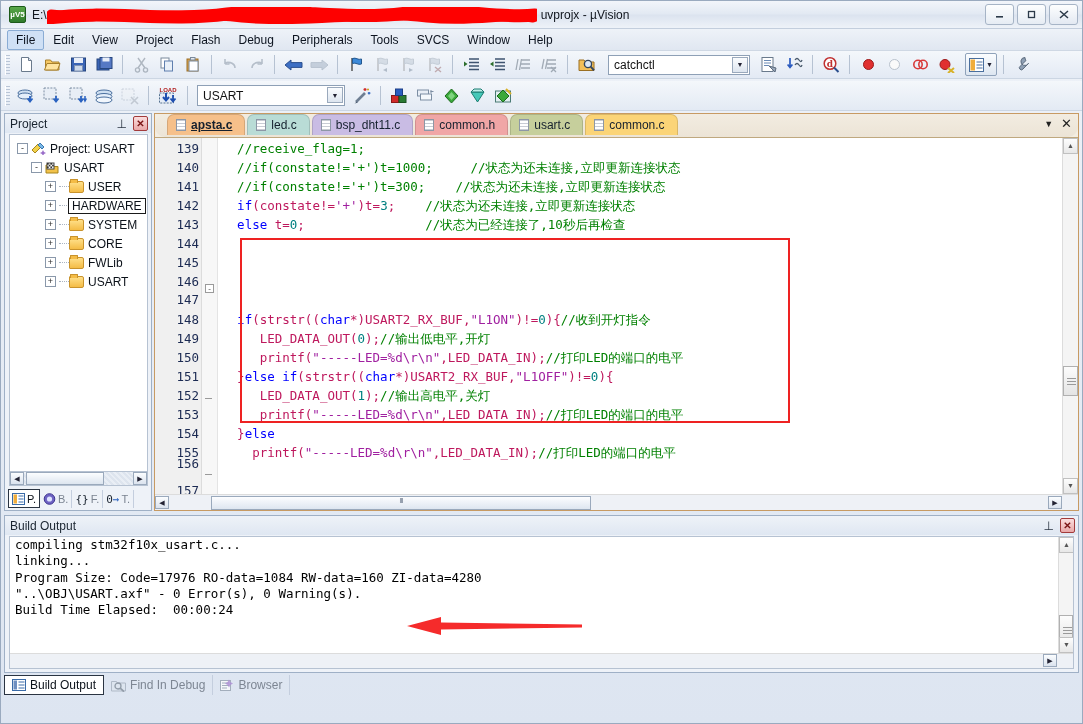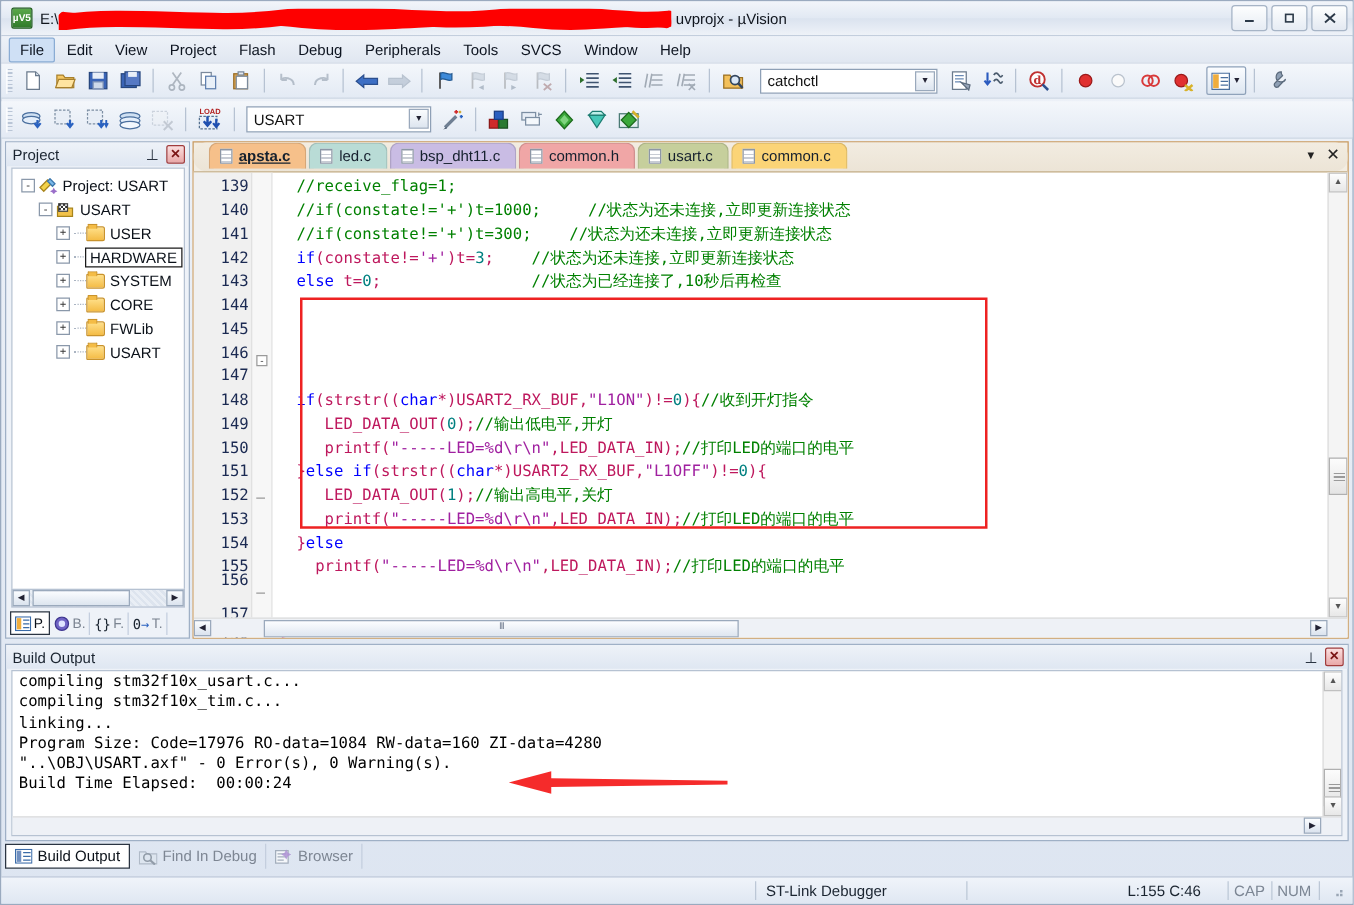--- a/index.html
+++ b/index.html
@@ -887,21 +887,20 @@
 
   <div class="build-panel">
     <div class="panel-head">
       <span>Build Output</span>
       <span class="pin-icon">⊥</span>
       <span class="close-x">✕</span>
     </div>
     <div class="build-body">
       <div id="build-lines">
           <div class="bline">compiling stm32f10x_usart.c...</div>
-          <div class="bline">compiling stm32f10x_tim.c...</div>
           <div class="bline">linking...</div>
           <div class="bline">Program Size: Code=17976 RO-data=1084 RW-data=160 ZI-data=4280</div>
           <div class="bline">"..\OBJ\USART.axf" - 0 Error(s), 0 Warning(s).</div>
           <div class="bline">Build Time Elapsed:  00:00:24</div>
         </div>
       <div class="build-vs">
         <div class="vs-btn">▲</div>
         <div class="vs-thumb" style="top:78px;width:14px"></div>
         <div class="vs-btn" style="position:absolute;bottom:0">▼</div>
       </div>
@@ -939,36 +938,14 @@
           <rect x="0.5" y="1.5" width="10" height="10" fill="#fff" stroke="#8b97a6"></rect>
           <g stroke="#8b97a6">
             <path d="M2,4 h7 M2,6.5 h7 M2,9 h5"></path>
           </g>
           <path d="M9,0.5 l1.4,2.6 l2.6,1.4 l-2.6,1.4 l-1.4,2.6 l-1.4,-2.6 l-2.6,-1.4 l2.6,-1.4 z" fill="#9a6ec9" opacity=".85"></path>
         </svg>
       <span>Browser</span>
     </div>
   </div>
 
-  <div class="statusbar">
-    <div class="sb-cell" style="width:616px"></div>
-    <div class="sb-div"></div>
-    <div class="sb-cell" style="width:172px">ST-Link Debugger</div>
-    <div class="sb-div"></div>
-    <div class="sb-cell" style="width:122px"></div>
-    <div class="sb-cell" style="width:90px">L:155 C:46</div>
-    <div class="sb-div"></div>
-    <div class="sb-cell sb-dim" style="width:34px;padding:0 4px">CAP</div>
-    <div class="sb-div"></div>
-    <div class="sb-cell sb-dim" style="width:38px;padding:0 4px">NUM</div>
-    <div class="sb-div"></div>
-    <div class="sb-cell" style="flex:1">
-      <svg width="12" height="12" viewBox="0 0 12 12" style="margin-left:auto">
-          <g fill="#9aa6b5">
-            <rect x="8" y="8" width="2" height="2"></rect>
-            <rect x="5" y="8" width="2" height="2"></rect>
-            <rect x="8" y="5" width="2" height="2"></rect>
-          </g>
-        </svg>
-    </div>
-  </div>
 
 </div>
 
 </body></html>

